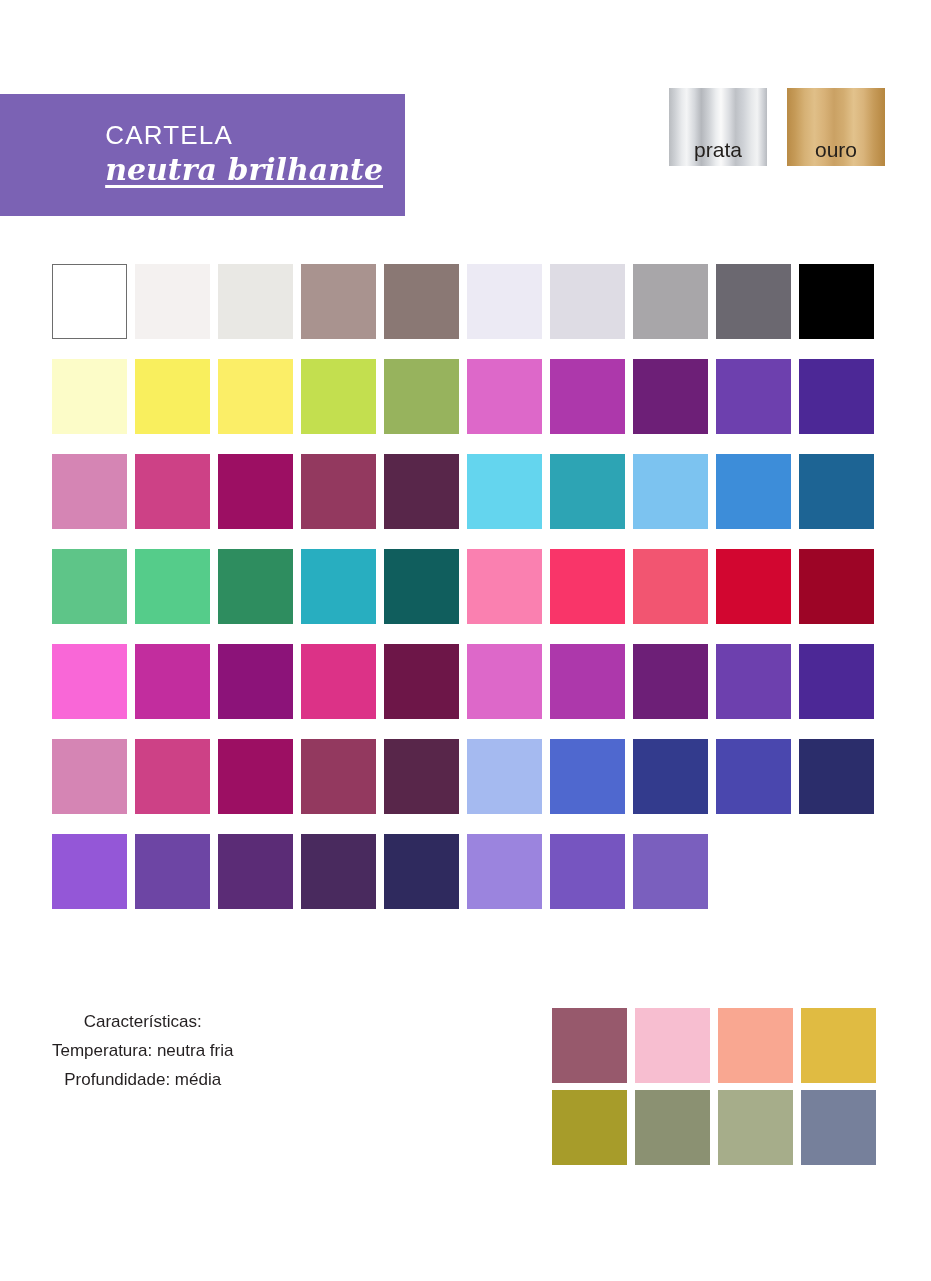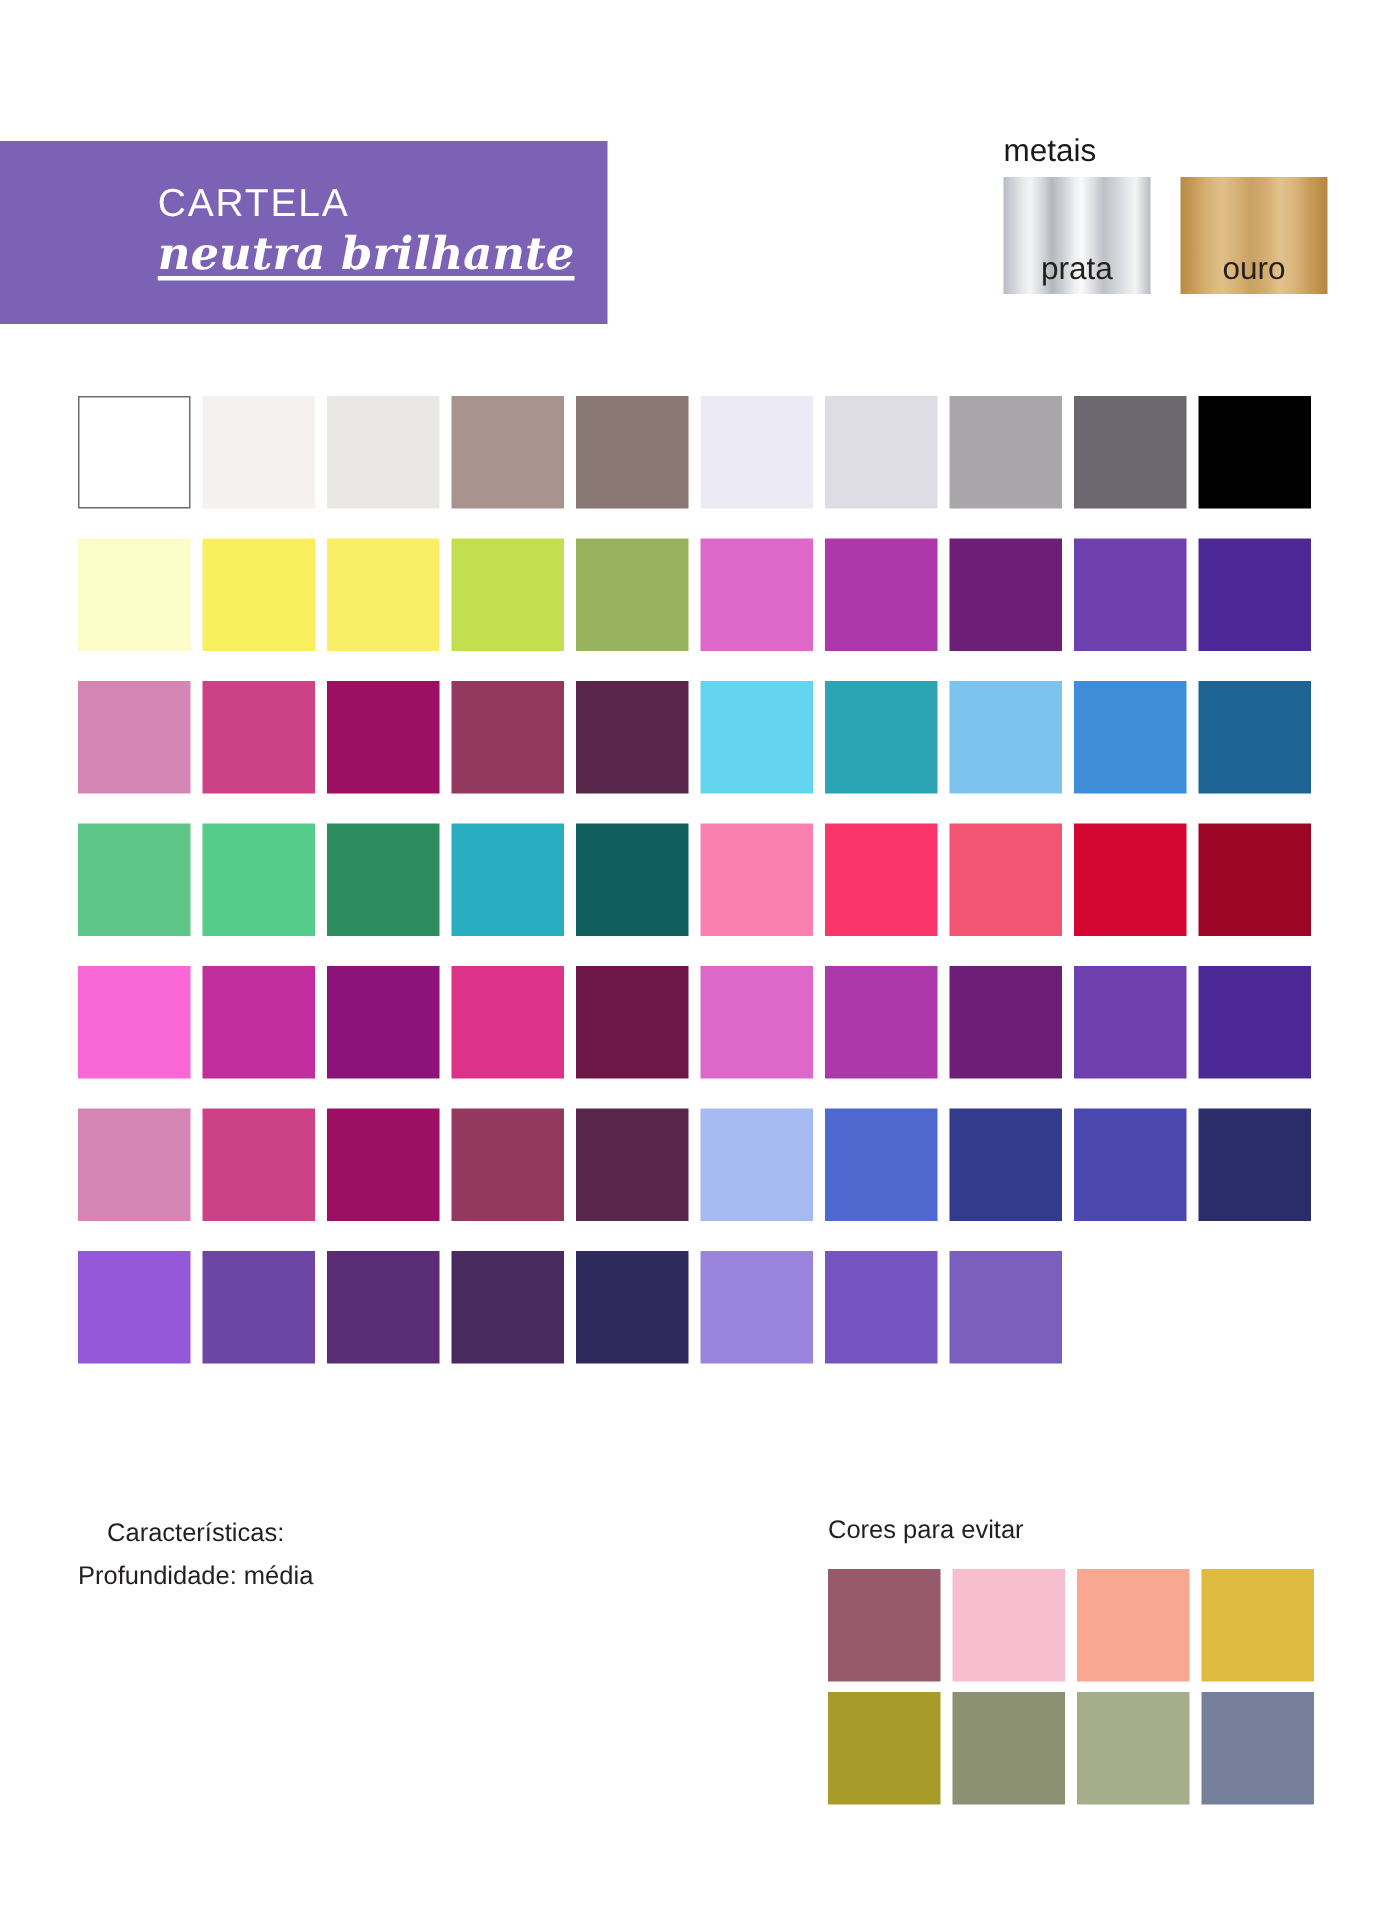--- a/index.html
+++ b/index.html
@@ -160,21 +160,20 @@
 <body>
 
 <div id="header-banner" style="background: rgb(123, 98, 180);">
   <div id="header-text-wrap">
     <span id="cartela-label">CARTELA</span>
     <span id="season-label">neutra brilhante</span>
   </div>
 </div>
 
 <div id="metals-block">
-  <div id="metals-title">metais</div>
   <div id="metals-row">
     <div id="metal-silver" class="metal-swatch">
       <span class="metal-label">prata</span>
     </div>
     <div id="metal-gold" class="metal-swatch">
       <span class="metal-label">ouro</span>
     </div>
   </div>
 </div>
 
@@ -258,25 +257,25 @@
       <div class="swatch" title="#492a5e" style="background: rgb(73, 42, 94);"></div>
       <div class="swatch" title="#2f2a5e" style="background: rgb(47, 42, 94);"></div>
       <div class="swatch" title="#9b84de" style="background: rgb(155, 132, 222);"></div>
       <div class="swatch" title="#7655c0" style="background: rgb(118, 85, 192);"></div>
       <div class="swatch" title="#7a5fbe" style="background: rgb(122, 95, 190);"></div>
     </div>
   </div>
 
 <div id="characteristics">
     <div class="char-line">Características:</div>
+    <div class="char-line">Temperatura: neutra fria</div>
     <div class="char-line">Profundidade: média</div>
   </div>
 
 <div id="avoid-block">
-  <div id="avoid-title">Cores para evitar</div>
   <div id="avoid-rows">
       <div class="avoid-row">
         <div class="avoid-swatch" title="#97596c" style="background: rgb(151, 89, 108);"></div>
         <div class="avoid-swatch" title="#f7bed0" style="background: rgb(247, 190, 208);"></div>
         <div class="avoid-swatch" title="#f9a791" style="background: rgb(249, 167, 145);"></div>
         <div class="avoid-swatch" title="#e0bb42" style="background: rgb(224, 187, 66);"></div>
       </div>
       <div class="avoid-row">
         <div class="avoid-swatch" title="#a79c2a" style="background: rgb(167, 156, 42);"></div>
         <div class="avoid-swatch" title="#8b9172" style="background: rgb(139, 145, 114);"></div>

